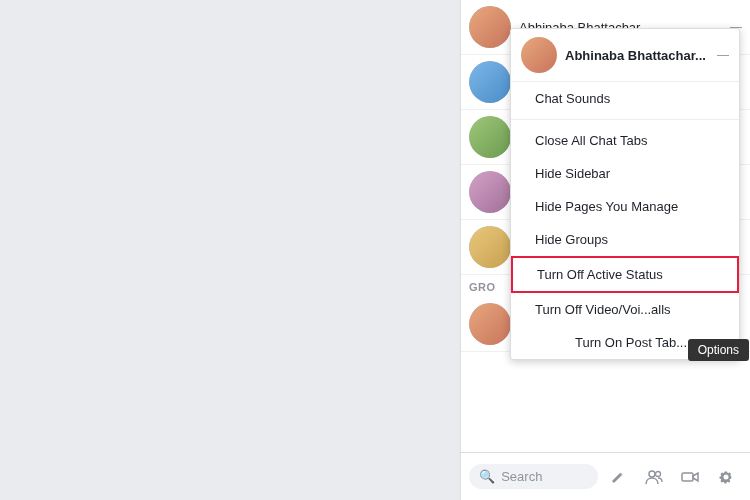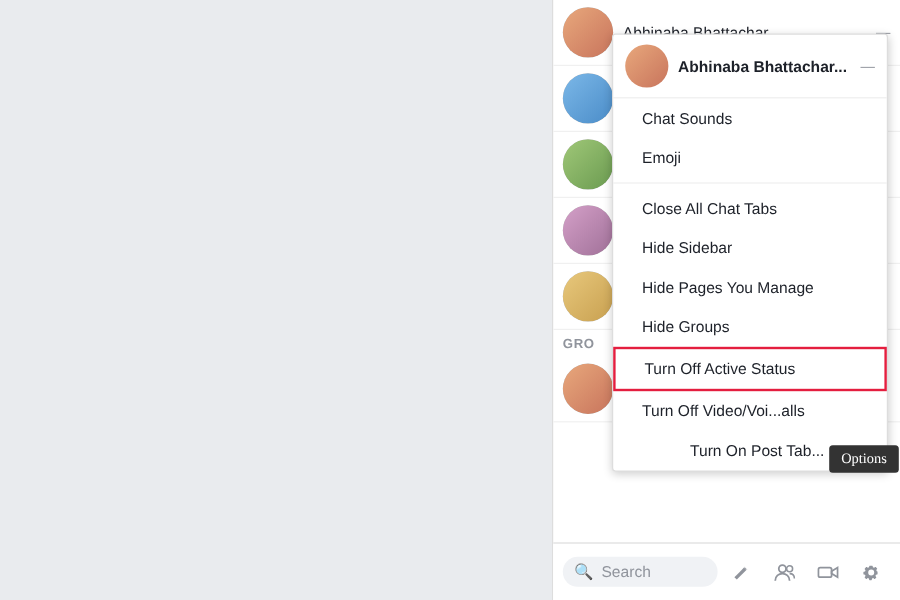--- a/index.html
+++ b/index.html
@@ -217,21 +217,20 @@
       position: absolute;
       bottom: -2px;
       right: -10px;
       background: #333;
       color: #fff;
       font-size: 12px;
       padding: 4px 10px;
       border-radius: 3px;
       white-space: nowrap;
       z-index: 200;
-      font-family: Liberation Serif, serif;
     }
 
     
     .gear-wrapper {
       position: relative;
     }
   </style>
 </head>
 <body>
 
@@ -326,23 +325,20 @@
 
   <div class="dropdown-user-header">
     <div class="dropdown-user-avatar"></div>
     <span class="dropdown-user-name">Abhinaba Bhattachar...</span>
     <span class="dropdown-user-arrow">—</span>
   </div>
 
   <div class="dropdown-item">
     <span>Chat Sounds</span>
   </div>
-  <div class="dropdown-item">
-    <span>Emoji</span>
-  </div>
 
   <div class="dropdown-divider"></div>
 
   <div class="dropdown-item">
     <span>Close All Chat Tabs</span>
   </div>
   <div class="dropdown-item">
     <span>Hide Sidebar</span>
   </div>
   <div class="dropdown-item">

